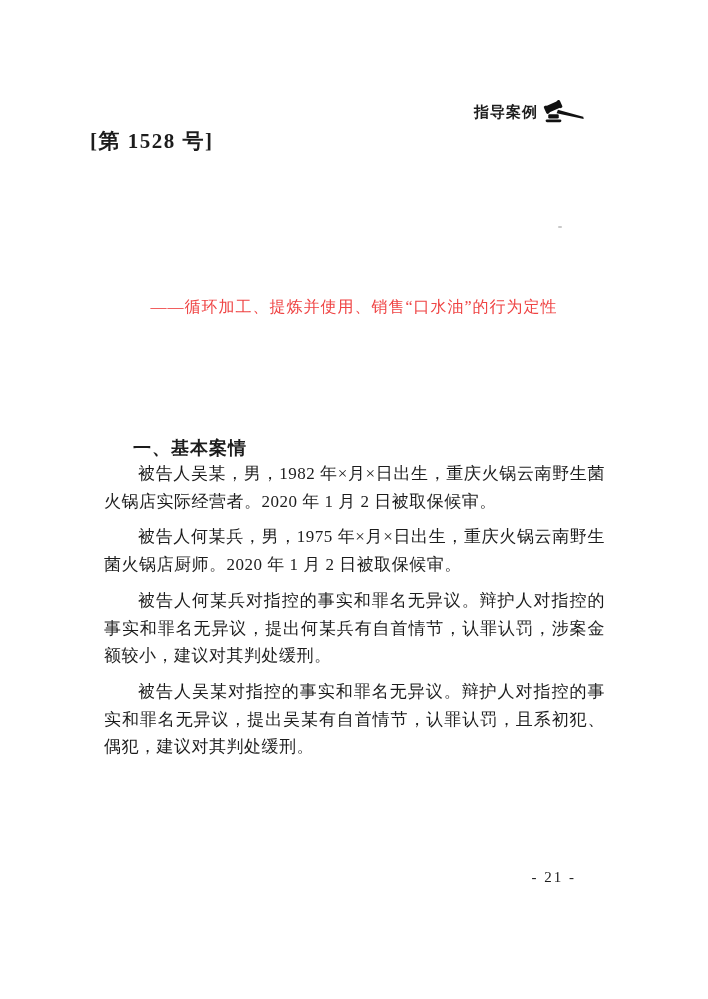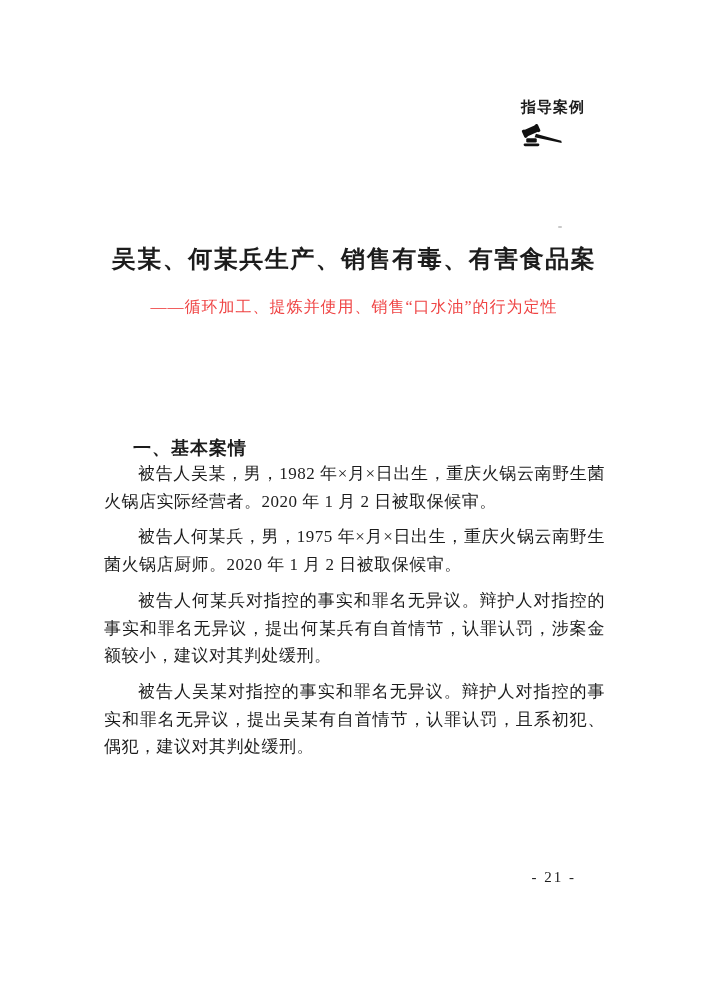--- a/index.html
+++ b/index.html
@@ -14,21 +14,21 @@
     overflow: hidden;
   }
   .page {
     position: relative;
     width: 708px; height: 999px;
     background: #ffffff;
   }
   .header-row {
     position: absolute;
     top: 98px; right: 123px;
-    display: flex; align-items: flex-start; gap: 5px; flex-direction: column;
+    display: flex; align-items: center; gap: 5px;
   }
   .header-label {
     font-size: 15px;
     font-weight: bold;
     letter-spacing: 1px;
   }
   .gavel-wrap { width: 42px; height: 28px; display: inline-block; }
   .case-number {
     position: absolute;
     top: 127px; left: 90px;
@@ -106,24 +106,24 @@
 
           <polygon points="17,12.5 46,20.5 46.5,23 15.5,16.5"></polygon>
 
           <rect x="6" y="17.5" width="12" height="5" rx="1.5"></rect>
           <rect x="3" y="23.5" width="18" height="3.2" rx="1.6"></rect>
         </g>
       </svg>
     </span>
   </div>
 
+  <div class="case-number">[第 1528 号]</div>
 
   <div class="scan-speck"></div>
 
-  <h1 class="title">吴某、何某兵生产、销售有毒、有害食品案</h1>
 
   <div class="subtitle">——循环加工、提炼并使用、销售“口水油”的行为定性</div>
 
   <h2 class="section-heading">一、基本案情</h2>
 
   <div class="body-text">
     <p>被告人吴某，男，1982 年×月×日出生，重庆火锅云南野生菌火锅店实际经营者。2020 年 1 月 2 日被取保候审。</p>
     <p>被告人何某兵，男，1975 年×月×日出生，重庆火锅云南野生菌火锅店厨师。2020 年 1 月 2 日被取保候审。</p>
     <p>被告人何某兵对指控的事实和罪名无异议。辩护人对指控的事实和罪名无异议，提出何某兵有自首情节，认罪认罚，涉案金额较小，建议对其判处缓刑。</p>
     <p>被告人吴某对指控的事实和罪名无异议。辩护人对指控的事实和罪名无异议，提出吴某有自首情节，认罪认罚，且系初犯、偶犯，建议对其判处缓刑。</p>

